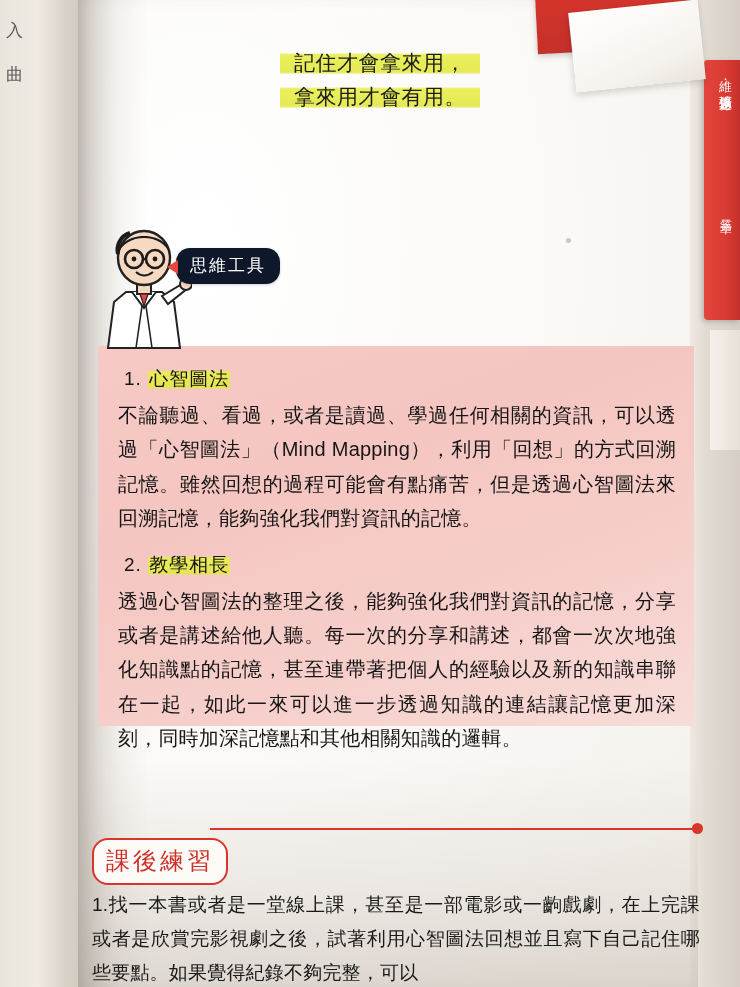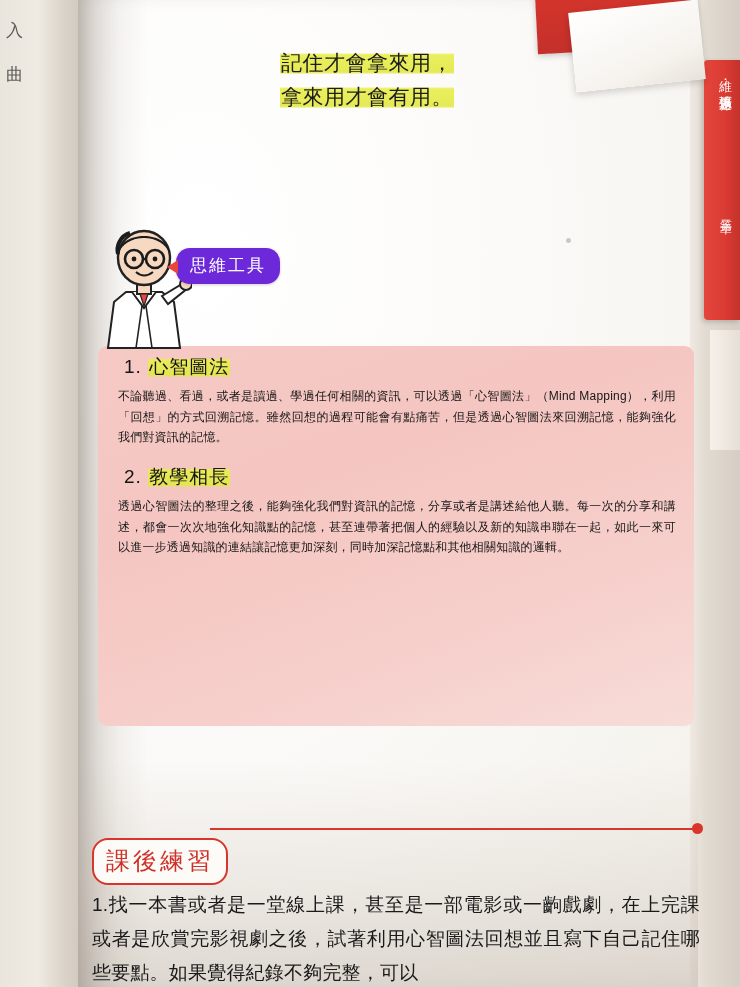--- a/index.html
+++ b/index.html
@@ -145,38 +145,38 @@
     width: 330px;
     z-index: 10;
     font-size: 21px;
     line-height: 1.62;
     color: #1c1c1c;
     letter-spacing: .5px;
     font-family: "Liberation Sans", "DejaVu Sans", sans-serif;
   }
   .headline .hl {
     background: linear-gradient(180deg, rgba(236,240,86,.0) 8%, rgba(233,238,80,.92) 16%, rgba(226,232,70,.92) 92%, rgba(226,232,70,.25) 100%);
-    padding: 0 1px;
+    padding: 0 14px;
     box-decoration-break: clone;
     -webkit-box-decoration-break: clone;
   }
   .headline-line { display: block; white-space: nowrap; }
 
   
   .mascot {
     position: absolute;
     left: 96px; top: 222px;
     width: 96px; height: 130px;
     z-index: 11;
   }
   .speech-tag {
     position: absolute;
     left: 176px; top: 248px;
     z-index: 12;
-    background: #6d28d9;
+    background: #0f172a;
     color: #ffffff;
     font-size: 17px;
     letter-spacing: 2px;
     padding: 6px 14px 7px 14px;
     border-radius: 14px;
     font-family: "Liberation Sans", "DejaVu Sans", sans-serif;
     box-shadow: 0 1px 3px rgba(0,0,0,.18);
   }
   .speech-tag::before {
     content: "";
@@ -187,38 +187,37 @@
     border-right: 11px solid #e8453c;
   }
 
   
   .pink-box {
     position: absolute;
     left: 98px; top: 346px;
     width: 596px; height: 380px;
     background: linear-gradient(160deg, #f6c9c4 0%, #f5c6c1 35%, #f6cfcb 70%, #f7dcd8 100%);
     z-index: 10;
-    padding: 4px 18px 10px 20px;
+    padding: 16px 18px 10px 20px;
     box-sizing: border-box;
-    border-radius: 9px;
   }
   .pink-box .sec-title {
     font-size: 19px;
     color: #151515;
     letter-spacing: 1px;
     margin: 4px 0 6px 6px;
     font-family: "Liberation Sans", "DejaVu Sans", sans-serif;
   }
   .pink-box .sec-title .ttl-hl {
     background: linear-gradient(180deg, rgba(233,238,80,0) 10%, rgba(233,238,80,.9) 18%, rgba(226,232,70,.9) 92%, rgba(226,232,70,.2) 100%);
     padding: 0 1px;
   }
   .pink-box p {
     margin: 0 0 4px 0;
-    font-size: 12px;
+    font-size: 20px;
     line-height: 1.72;
     color: #161616;
     letter-spacing: .2px;
     text-align: justify;
     font-family: "Liberation Sans", "DejaVu Sans", sans-serif;
   }
   .sec2-wrap { margin-top: 16px; }
 
   
   .divider-line {

